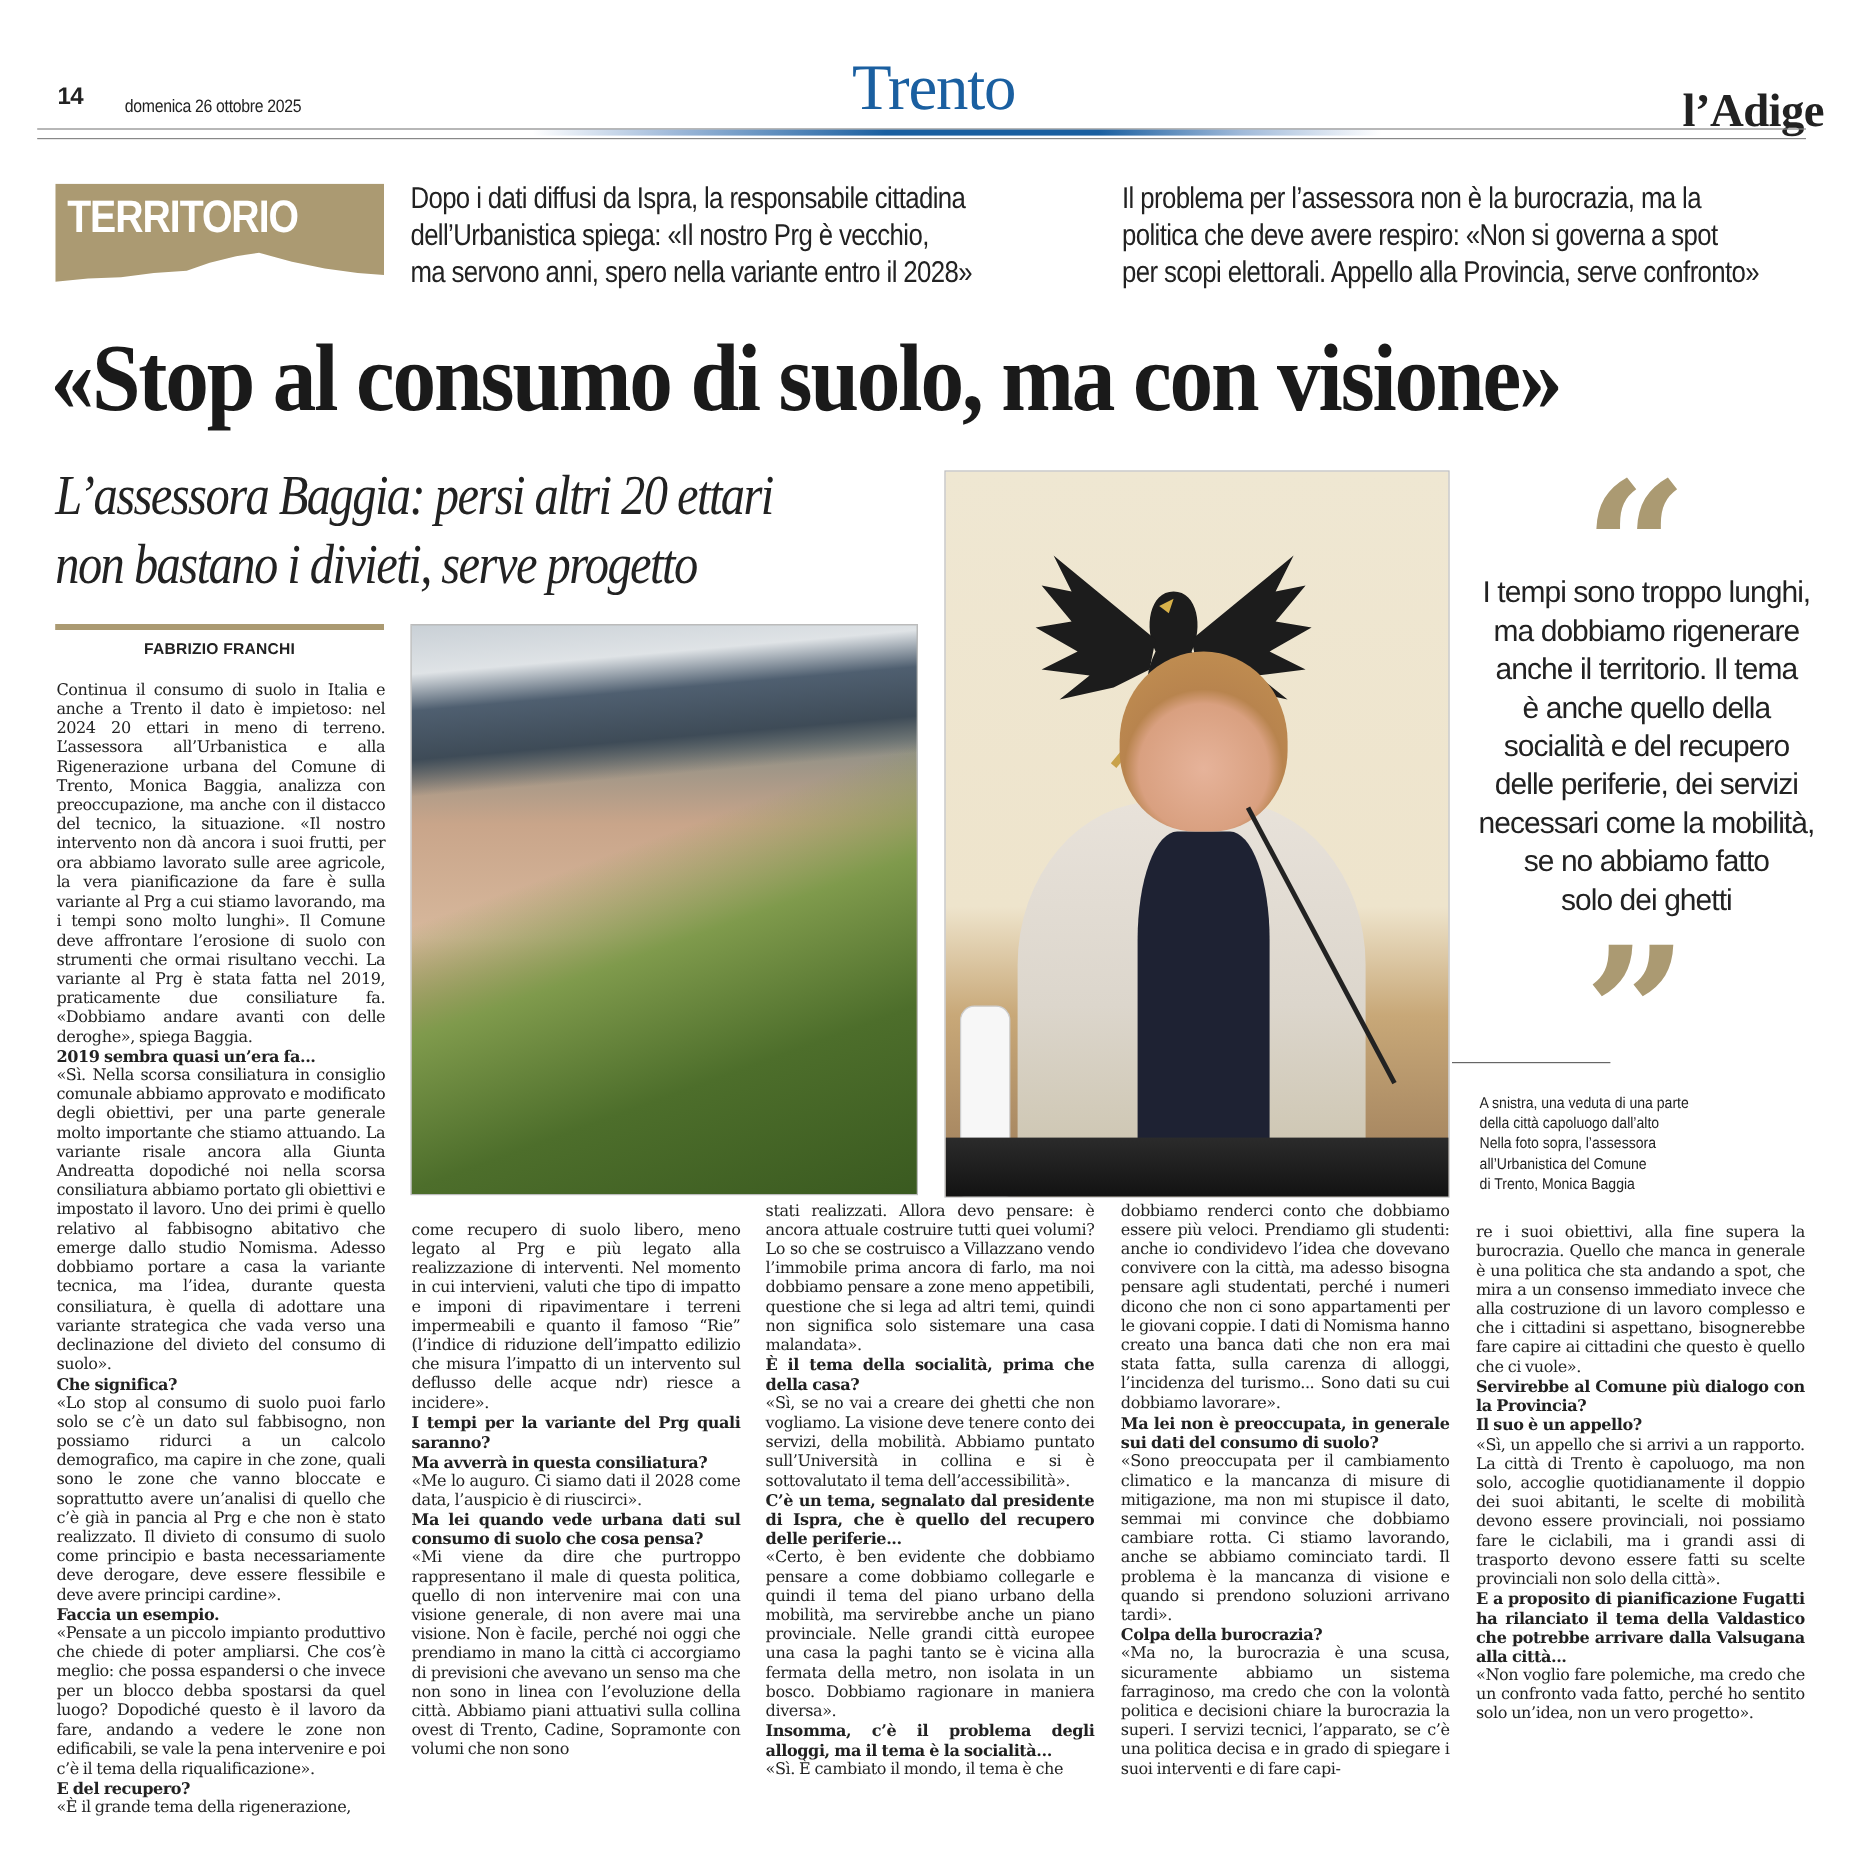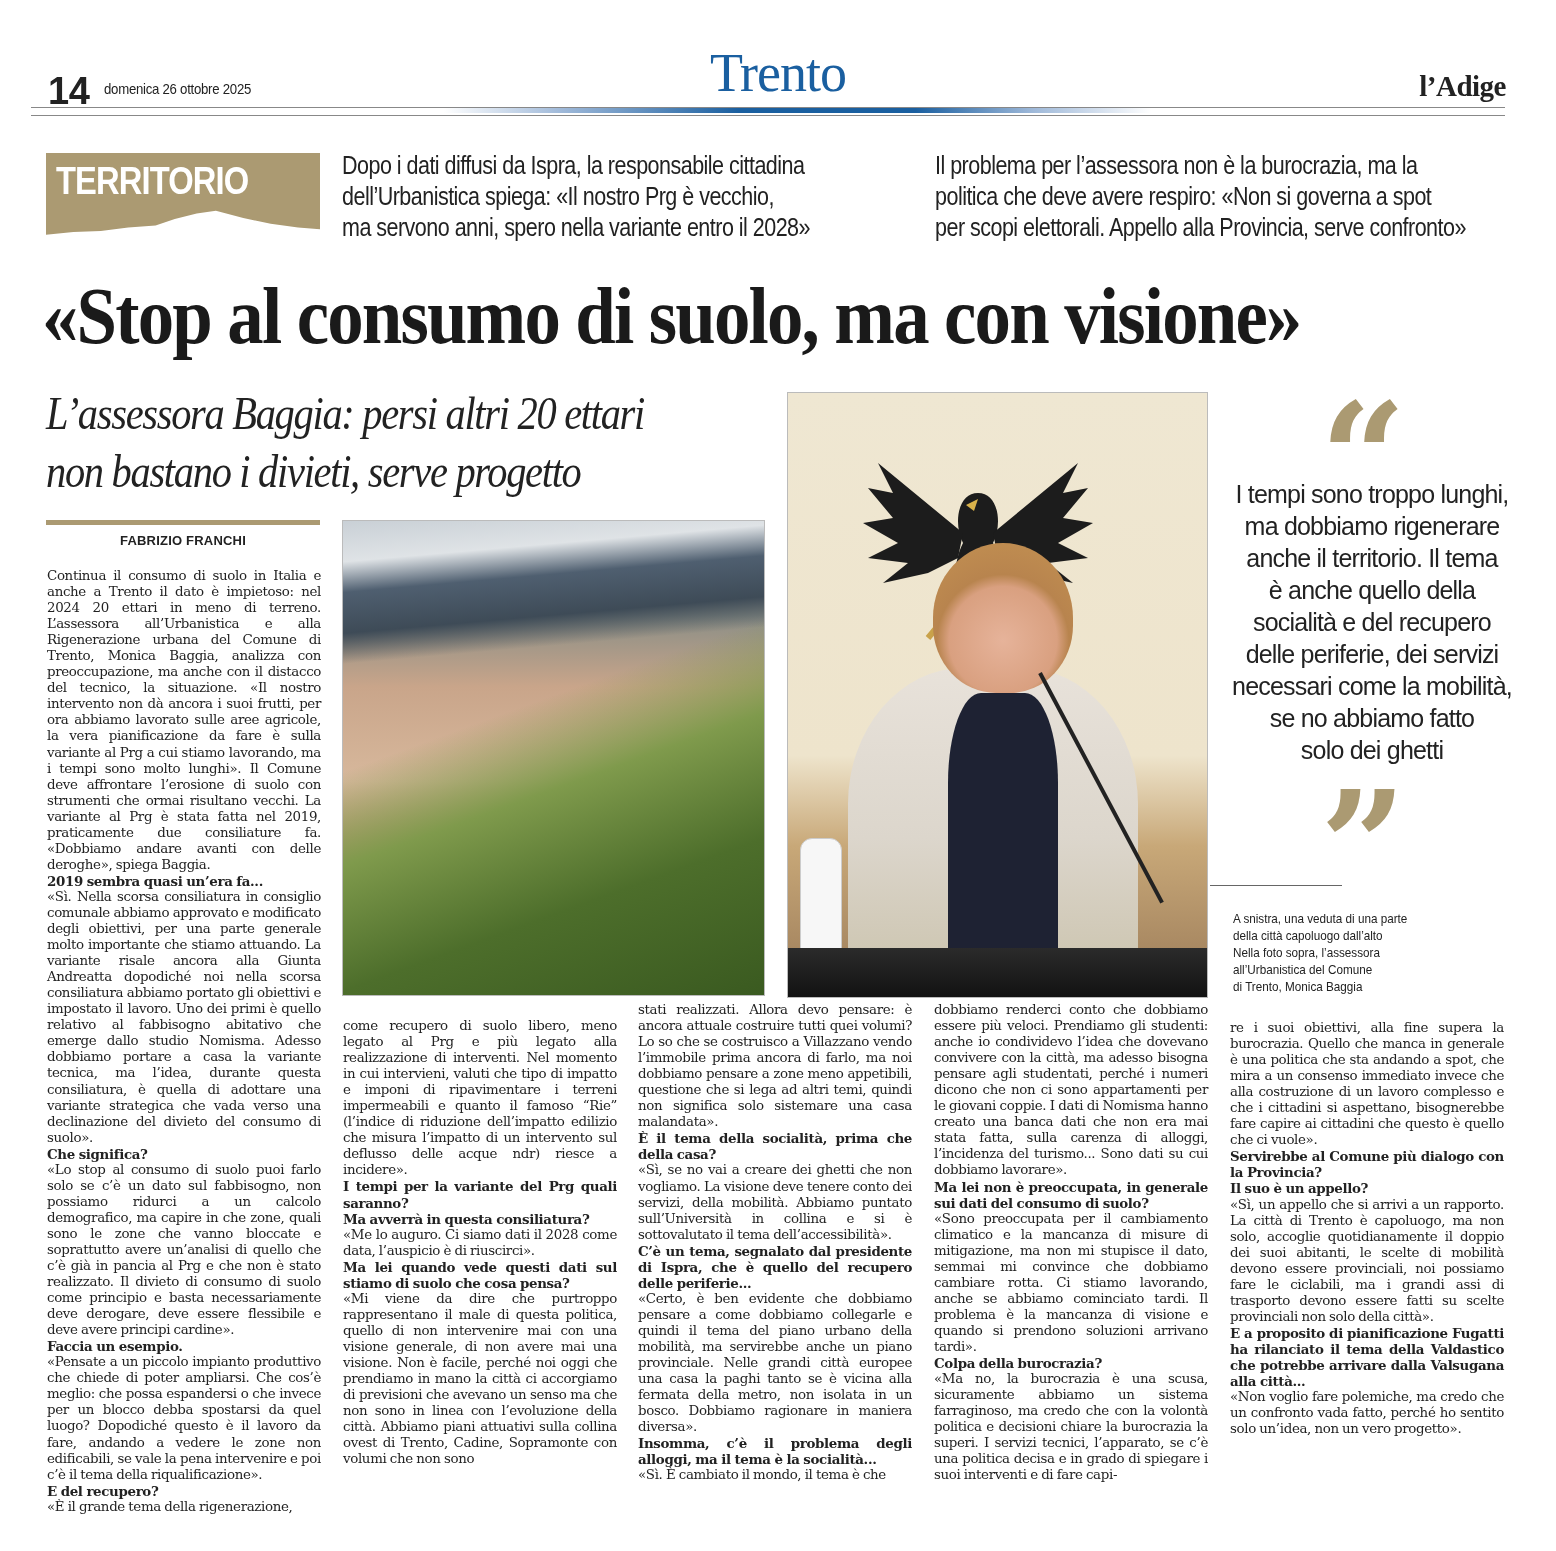--- a/index.html
+++ b/index.html
@@ -1,23 +1,23 @@
 <!DOCTYPE html>
 <html><head>
 <meta charset="utf-8">
 <style>
   * { box-sizing: border-box; margin: 0; padding: 0; }
   html, body { width: 1556px; height: 1551px; background: #ffffff; overflow: hidden; }
   body { position: relative; color: #1a1a1a; font-family: "DejaVu Serif", serif; }
 
   
-  .page-num { position: absolute; left: 48px; top: 70px; font-family: "Liberation Sans", sans-serif; font-weight: bold; font-size: 38px; color: #222; letter-spacing: -0.5px; }
+  .page-num { position: absolute; left: 48px; top: 70px; font-family: "Liberation Sans", sans-serif; font-weight: bold; font-size: 20px; color: #222; letter-spacing: -0.5px; }
   .page-date { position: absolute; left: 104px; top: 80px; font-family: "Liberation Sans", sans-serif; font-size: 15px; color: #222; letter-spacing: -0.3px; transform: scaleX(0.88); transform-origin: left; }
   .section-title { position: absolute; left: 0; width: 1556px; top: 42px; text-align: center; font-family: "Liberation Serif", serif; font-weight: normal; font-size: 54px; color: #1a5fa0; letter-spacing: -1px; }
-  .brand { position: absolute; right: 50px; top: 70px; font-family: "Liberation Serif", serif; font-weight: bold; font-size: 29px; color: #222; letter-spacing: -0.5px; }
+  .brand { position: absolute; right: 36px; top: 70px; font-family: "Liberation Serif", serif; font-weight: bold; font-size: 39px; color: #222; letter-spacing: -0.5px; }
   .rule-grey { position: absolute; left: 31px; right: 51px; top: 107px; height: 1px; background: #888; }
   .rule-blue { position: absolute; left: 31px; right: 51px; top: 108px; height: 5px;
     background: linear-gradient(to right, rgba(255,255,255,0) 0%, rgba(255,255,255,0) 28%, #9fb9d9 36%, #1a5fa0 48%, #1a5fa0 60%, #9fb9d9 68%, rgba(255,255,255,0) 76%); }
   .rule-grey2 { position: absolute; left: 31px; right: 51px; top: 115px; height: 1px; background: #888; }
 
   
   .kicker-box { position: absolute; left: 46px; top: 153px; width: 274px; height: 93px; background: #ab9a72;
     clip-path: polygon(0 0, 100% 0, 100% 82%, 92% 80%, 82% 76%, 72% 70%, 62% 62%, 55% 65%, 47% 71%, 40% 78%, 30% 80%, 20% 84%, 10% 85%, 0 88%); }
   .kicker-text { position: absolute; left: 56px; top: 160px; font-family: "Liberation Sans", sans-serif; font-weight: bold; font-size: 38px; color: #ffffff; letter-spacing: -1px; transform: scaleX(0.86); transform-origin: left; }
 
@@ -157,21 +157,21 @@
     <p class="q">Faccia un esempio.</p>
     <p class="">«Pensate a un piccolo impianto produttivo che chiede di poter ampliarsi. Che cos’è meglio: che possa espandersi o che invece per un blocco debba spostarsi da quel luogo? Dopodiché questo è il lavoro da fare, andando a vedere le zone non edificabili, se vale la pena intervenire e poi c’è il tema della riqualificazione».</p>
     <p class="q">E del recupero?</p>
     <p class="">«È il grande tema della rigenerazione,</p>
   </div>
 <div class="col col2">
     <p class="">come recupero di suolo libero, meno legato al Prg e più legato alla realizzazione di interventi. Nel momento in cui intervieni, valuti che tipo di impatto e imponi di ripavimentare i terreni impermeabili e quanto il famoso “Rie” (l’indice di riduzione dell’impatto edilizio che misura l’impatto di un intervento sul deflusso delle acque ndr) riesce a incidere».</p>
     <p class="q">I tempi per la variante del Prg quali saranno?</p>
     <p class="q">Ma avverrà in questa consiliatura?</p>
     <p class="">«Me lo auguro. Ci siamo dati il 2028 come data, l’auspicio è di riuscirci».</p>
-    <p class="q">Ma lei quando vede questi dati sul stiamo di suolo che cosa pensa?</p>
+    <p class="q">Ma lei quando vede urbana dati sul consumo di suolo che cosa pensa?</p>
     <p class="">«Mi viene da dire che purtroppo rappresentano il male di questa politica, quello di non intervenire mai con una visione generale, di non avere mai una visione. Non è facile, perché noi oggi che prendiamo in mano la città ci accorgiamo di previsioni che avevano un senso ma che non sono in linea con l’evoluzione della città. Abbiamo piani attuativi sulla collina ovest di Trento, Cadine, Sopramonte con volumi che non sono</p>
   </div>
 <div class="col col3">
     <p class="">stati realizzati. Allora devo pensare: è ancora attuale costruire tutti quei volumi? Lo so che se costruisco a Villazzano vendo l’immobile prima ancora di farlo, ma noi dobbiamo pensare a zone meno appetibili, questione che si lega ad altri temi, quindi non significa solo sistemare una casa malandata».</p>
     <p class="q">È il tema della socialità, prima che della casa?</p>
     <p class="">«Sì, se no vai a creare dei ghetti che non vogliamo. La visione deve tenere conto dei servizi, della mobilità. Abbiamo puntato sull’Università in collina e si è sottovalutato il tema dell’accessibilità».</p>
     <p class="q">C’è un tema, segnalato dal presidente di Ispra, che è quello del recupero delle periferie...</p>
     <p class="">«Certo, è ben evidente che dobbiamo pensare a come dobbiamo collegarle e quindi il tema del piano urbano della mobilità, ma servirebbe anche un piano provinciale. Nelle grandi città europee una casa la paghi tanto se è vicina alla fermata della metro, non isolata in un bosco. Dobbiamo ragionare in maniera diversa».</p>
     <p class="q">Insomma, c’è il problema degli alloggi, ma il tema è la socialità...</p>
     <p class="">«Sì. È cambiato il mondo, il tema è che</p>

